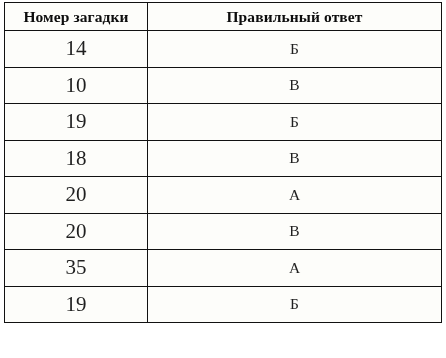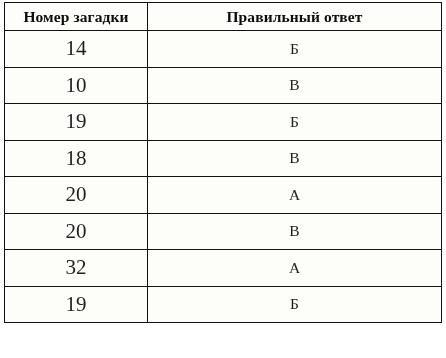--- a/index.html
+++ b/index.html
@@ -96,21 +96,21 @@
       </tr>
       <tr>
         <td class="cell-number">20</td>
         <td class="cell-answer">А</td>
       </tr>
       <tr>
         <td class="cell-number">20</td>
         <td class="cell-answer">В</td>
       </tr>
       <tr>
-        <td class="cell-number">32</td>
+        <td class="cell-number">35</td>
         <td class="cell-answer">А</td>
       </tr>
       <tr>
         <td class="cell-number">19</td>
         <td class="cell-answer">Б</td>
       </tr>
     </tbody>
   </table>
 
 </div>

